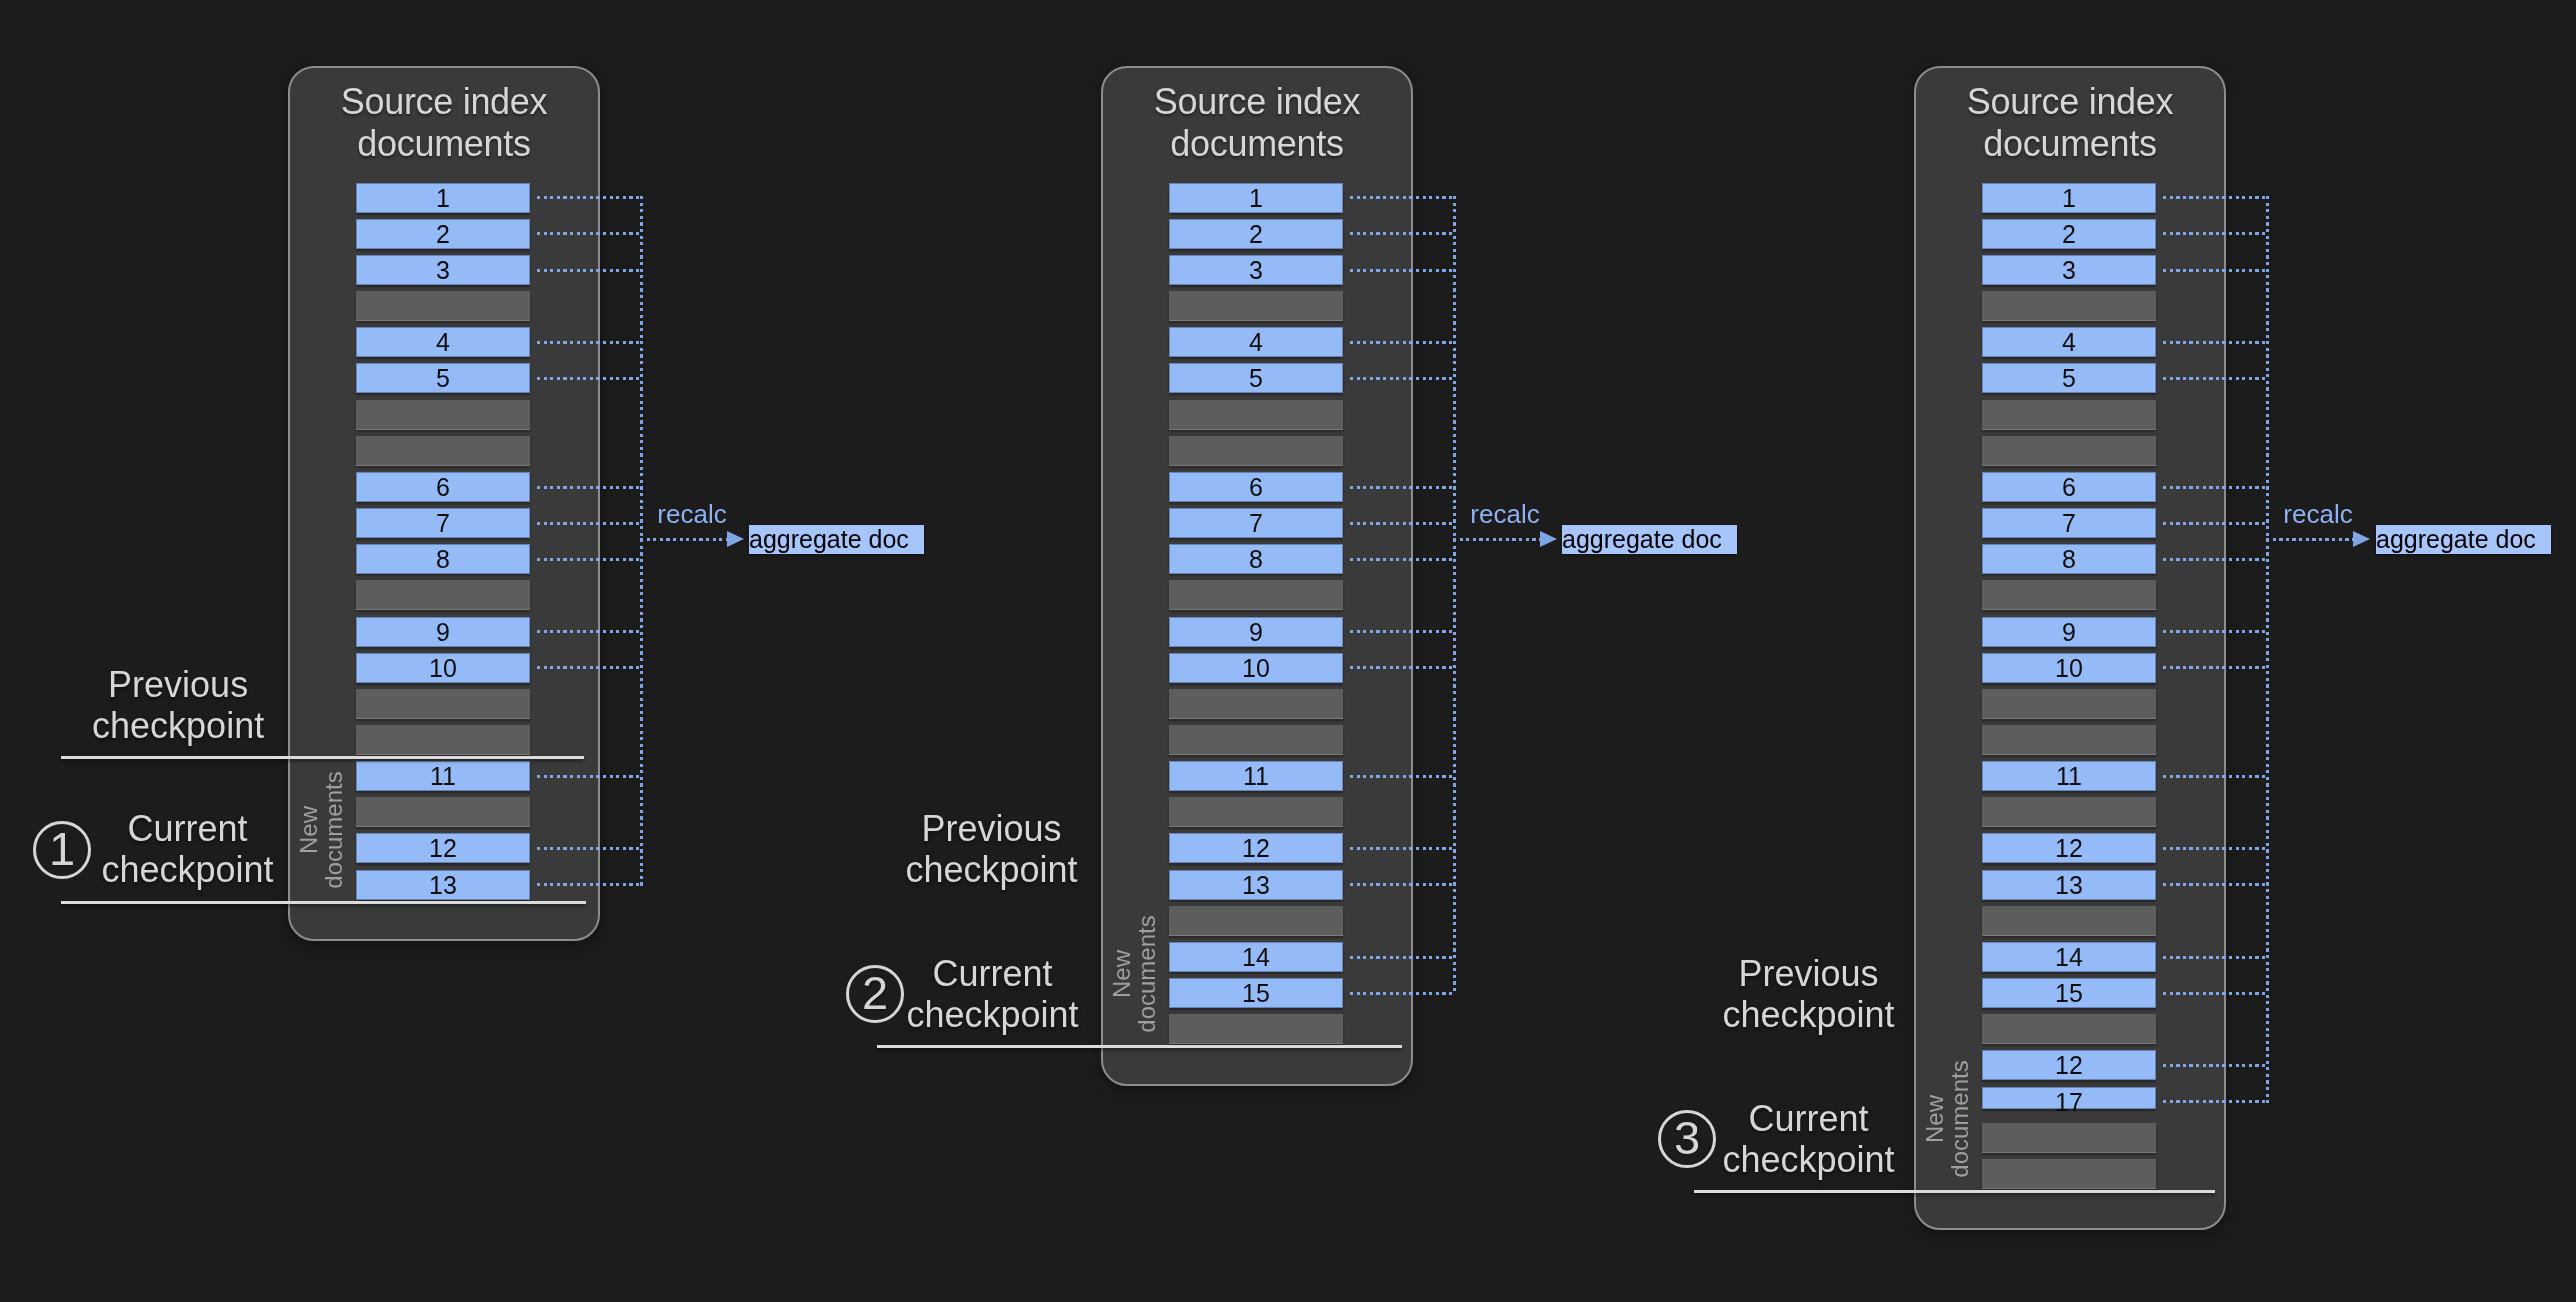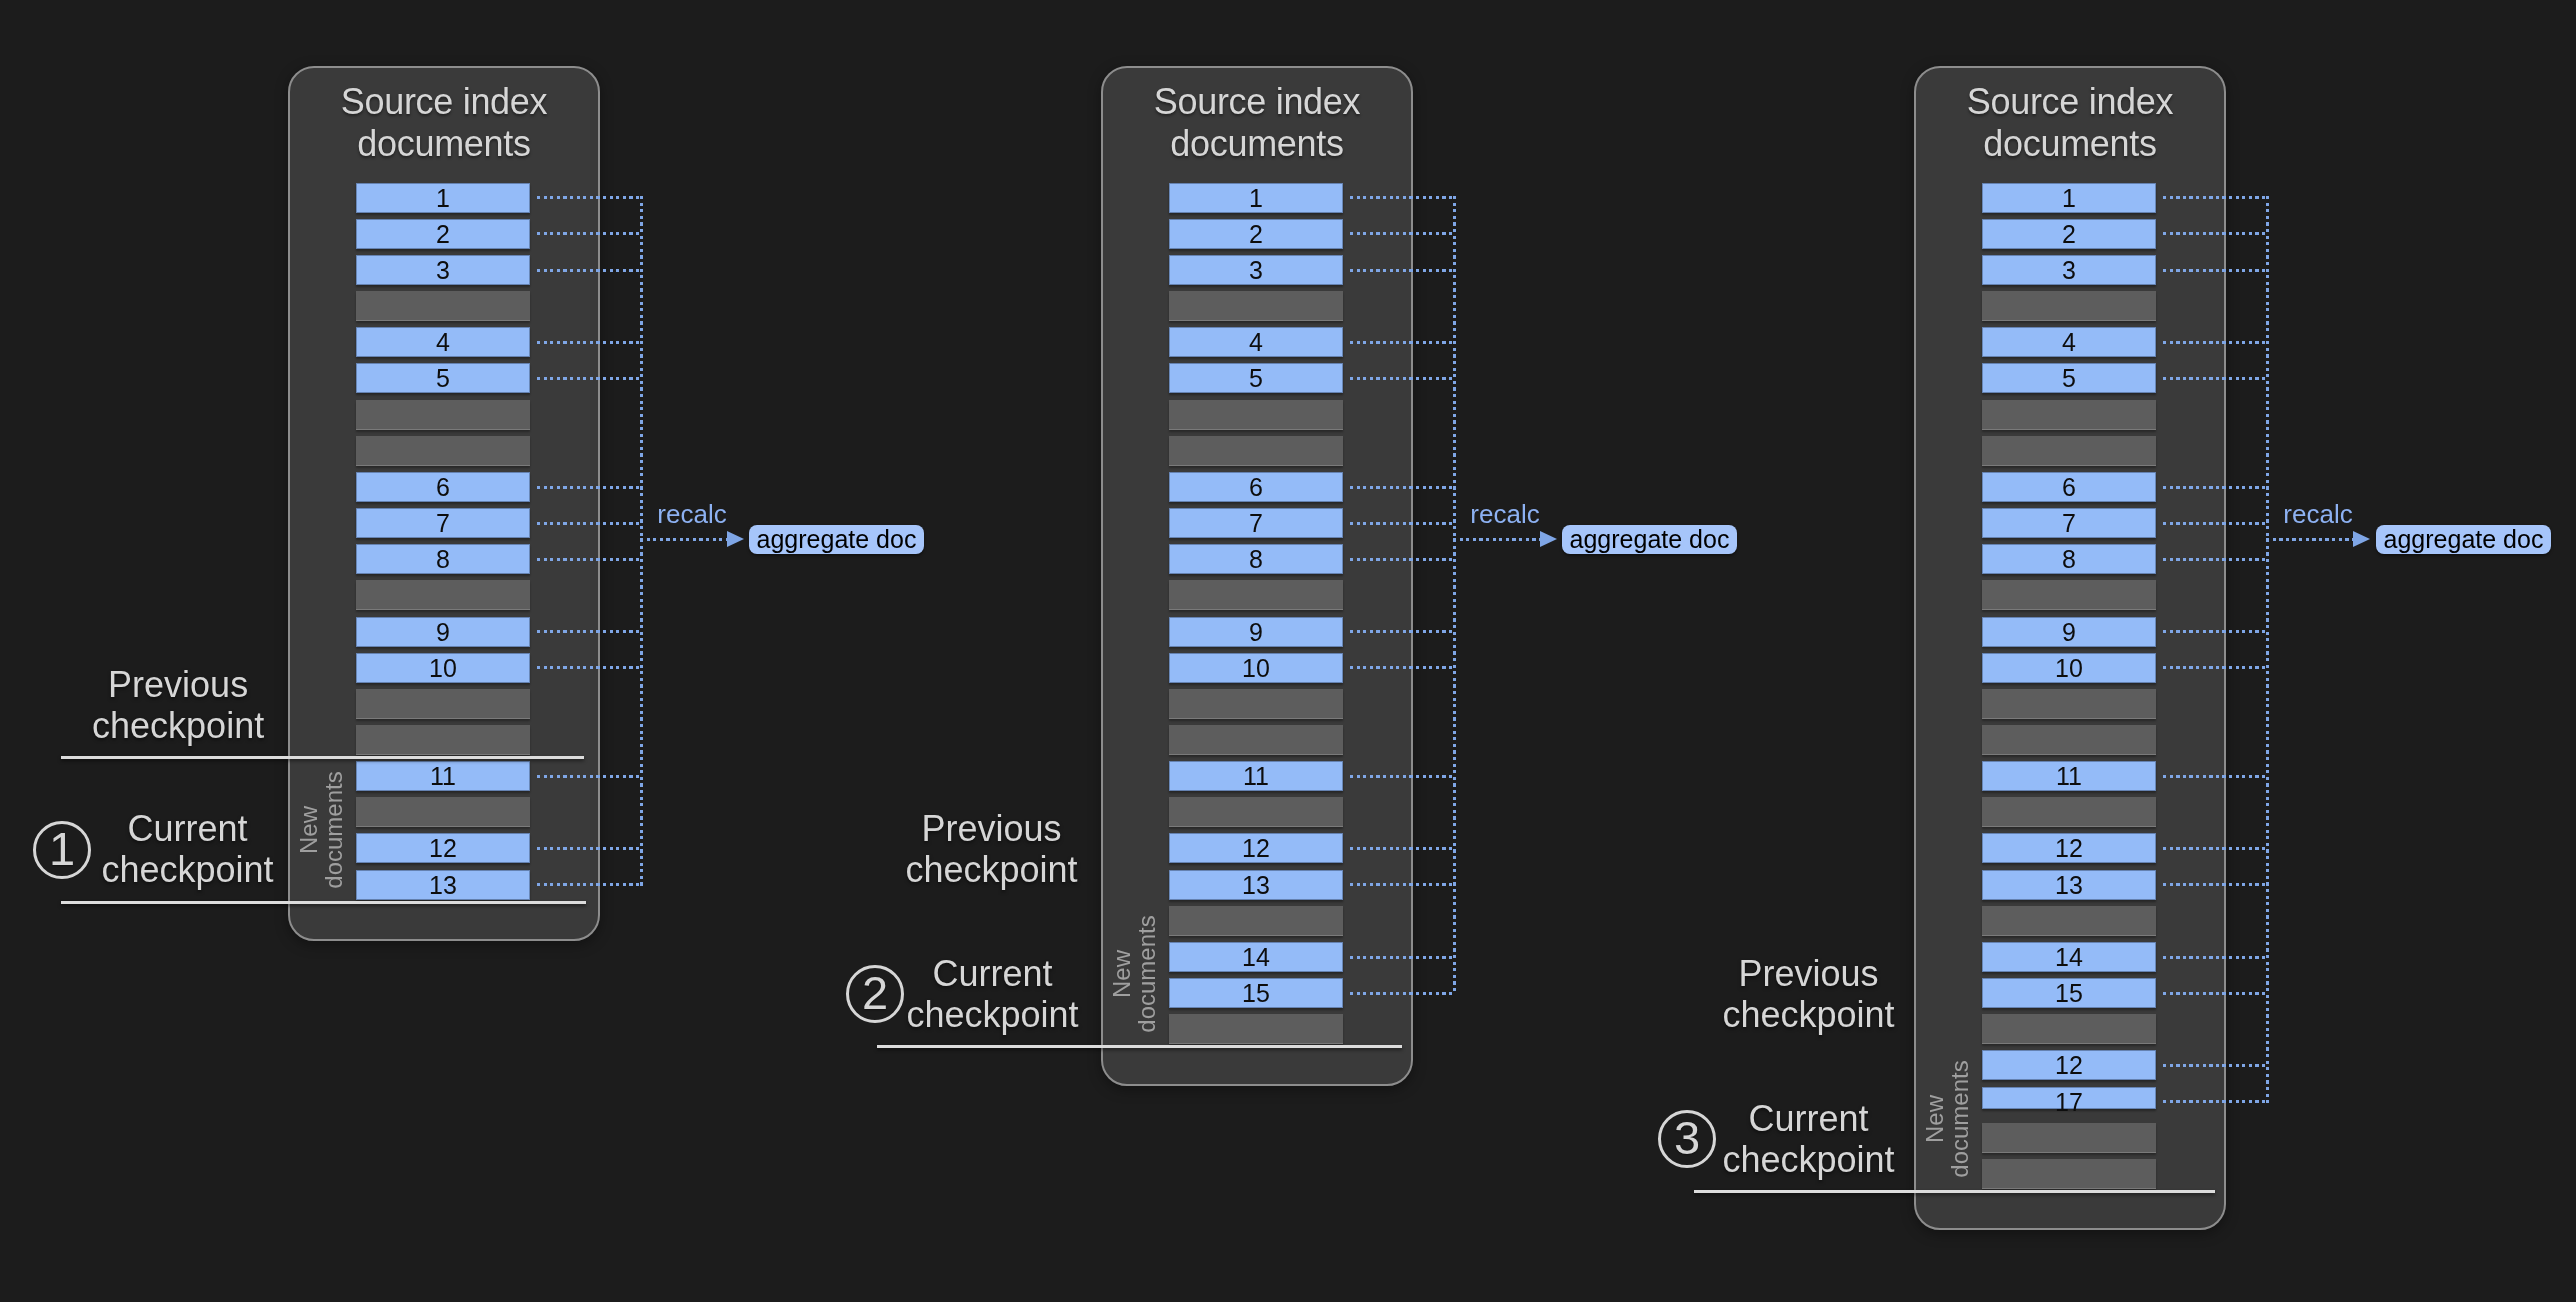--- a/index.html
+++ b/index.html
@@ -34,23 +34,22 @@
     box-sizing:border-box;width:58px;height:58px;border-radius:50%;
     border:3.7px solid #d6d6d6;text-align:center;font-size:47px;line-height:50px;
     text-shadow:0 0.9px 1.9px rgba(0,0,0,0.4);
   }
   .newdocs{
     transform:translate(-50%,-50%) rotate(-90deg);
     text-align:center;font-size:24px;line-height:25px;white-space:pre;
   }
   .recalc{ text-align:center;font-size:26px;line-height:28px; }
   .aggbox{
-    box-sizing:border-box;text-align:center;font-size:25px;line-height:29px;
+    box-sizing:border-box;text-align:left;font-size:25px;line-height:29px;
     box-shadow:0 1.9px 2.8px rgba(0,0,0,0.4);
-    border-radius:8px;
   }
   .arrowhead{width:0;height:0;border-top:8.4px solid transparent;border-bottom:8.4px solid transparent;}
 </style>
 </head>
 <body>
 
 <div id="canvas" style="background: rgb(28, 28, 28);">
     <div class="panel abs" style="left: 288px; top: 66px; width: 312px; height: 875px; background: rgb(58, 58, 58);"></div>
     <div class="panel-title abs" style="left: 288px; top: 81px; width: 312px; color: rgb(214, 214, 214);">
       <div class="abs" style="position: static;">Source index</div>

